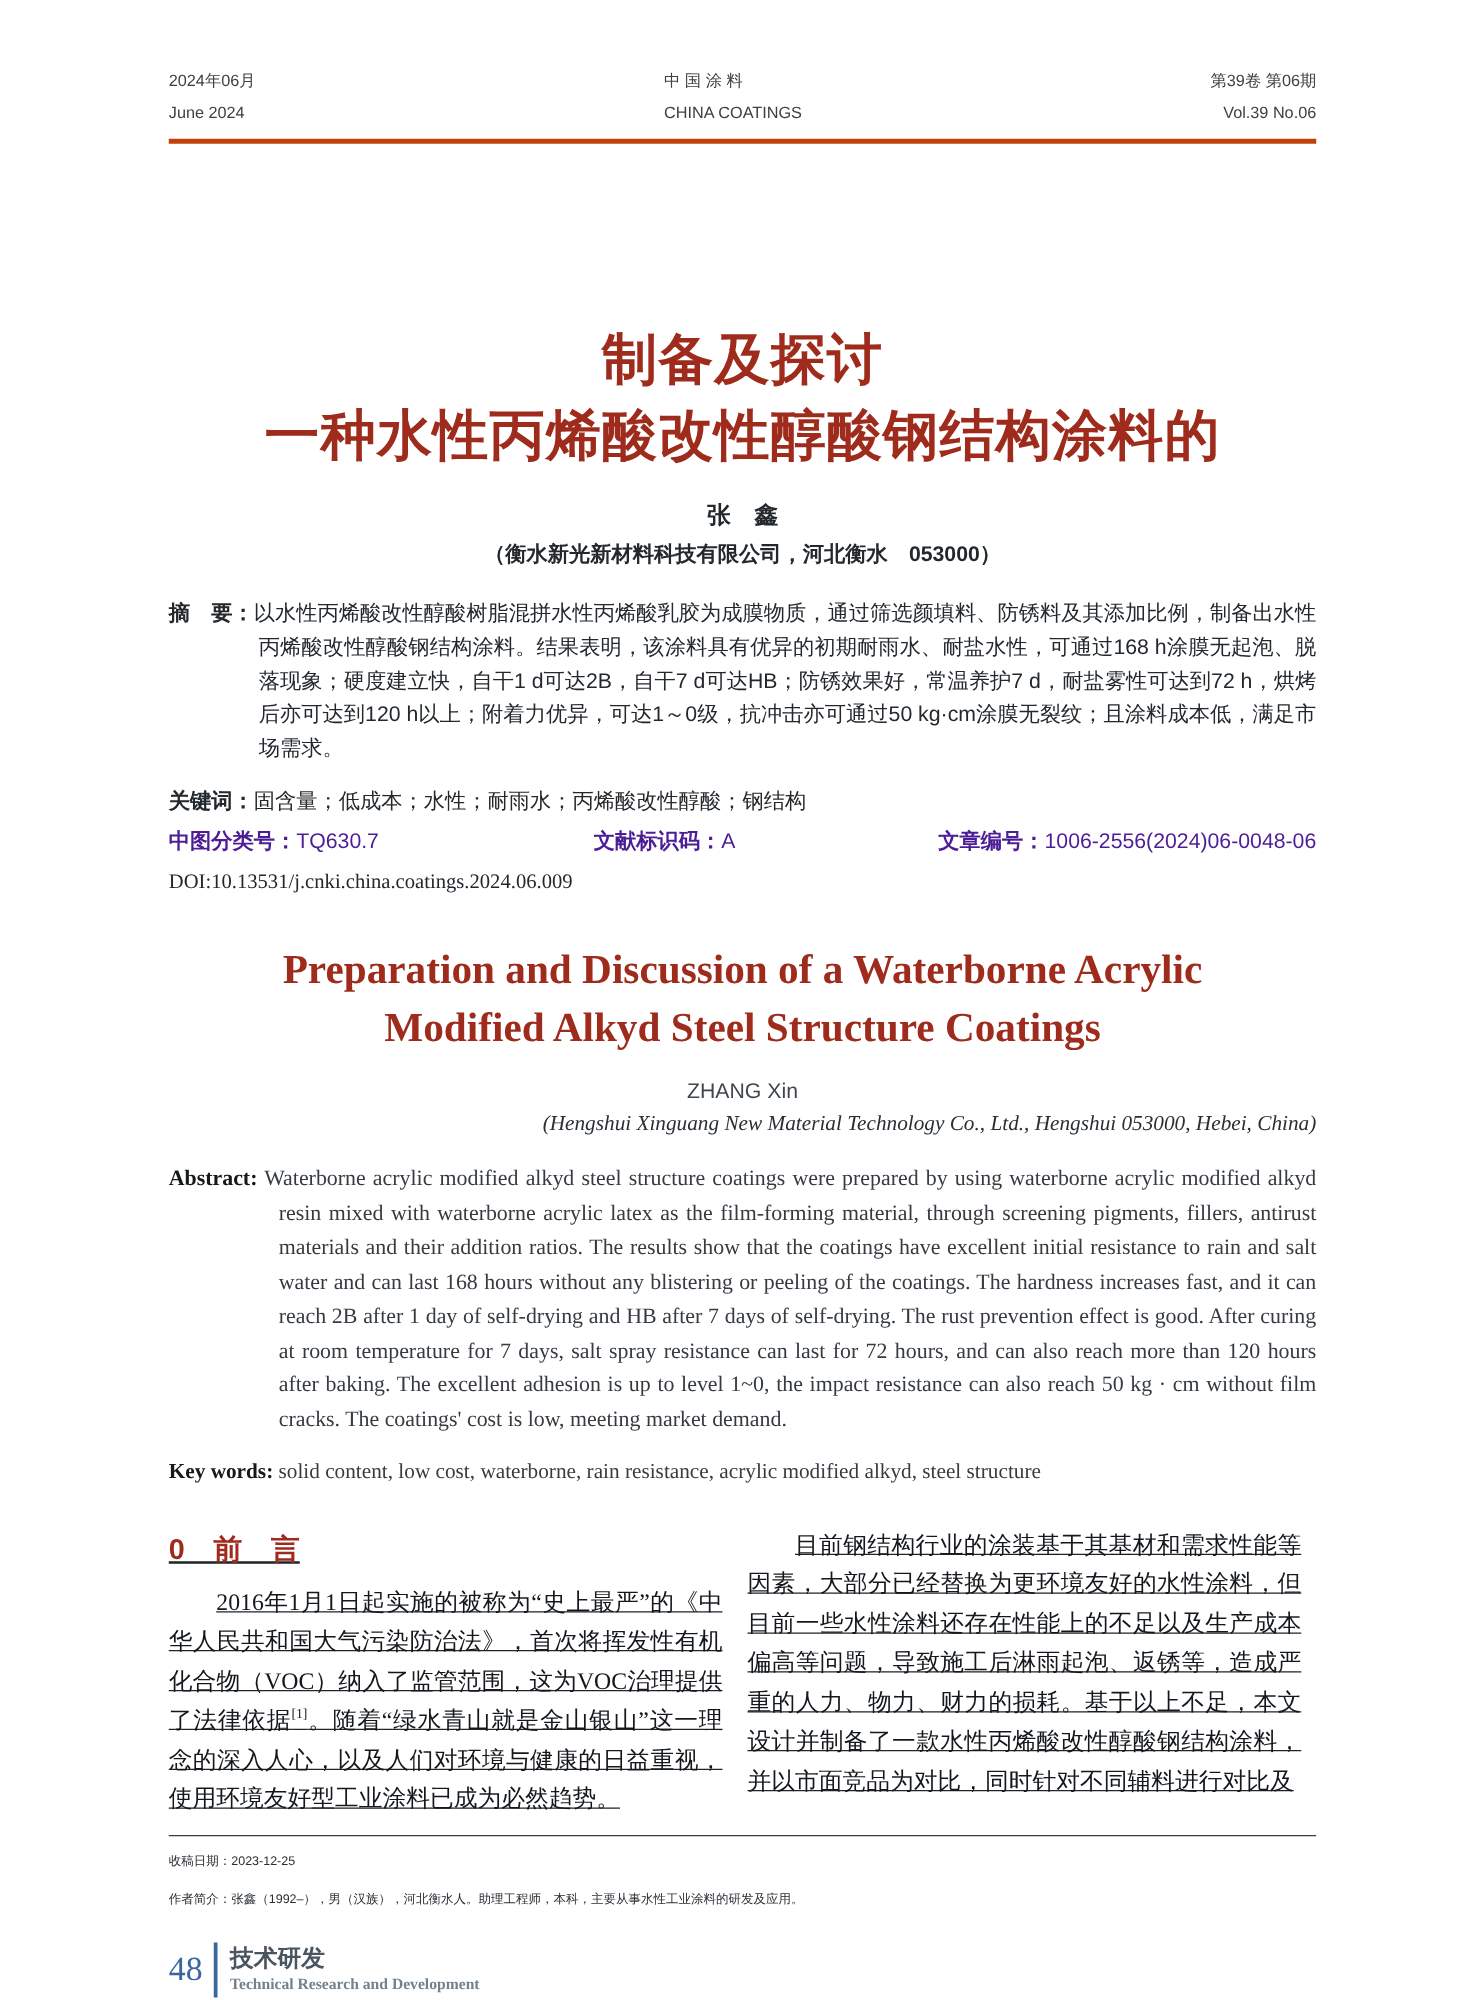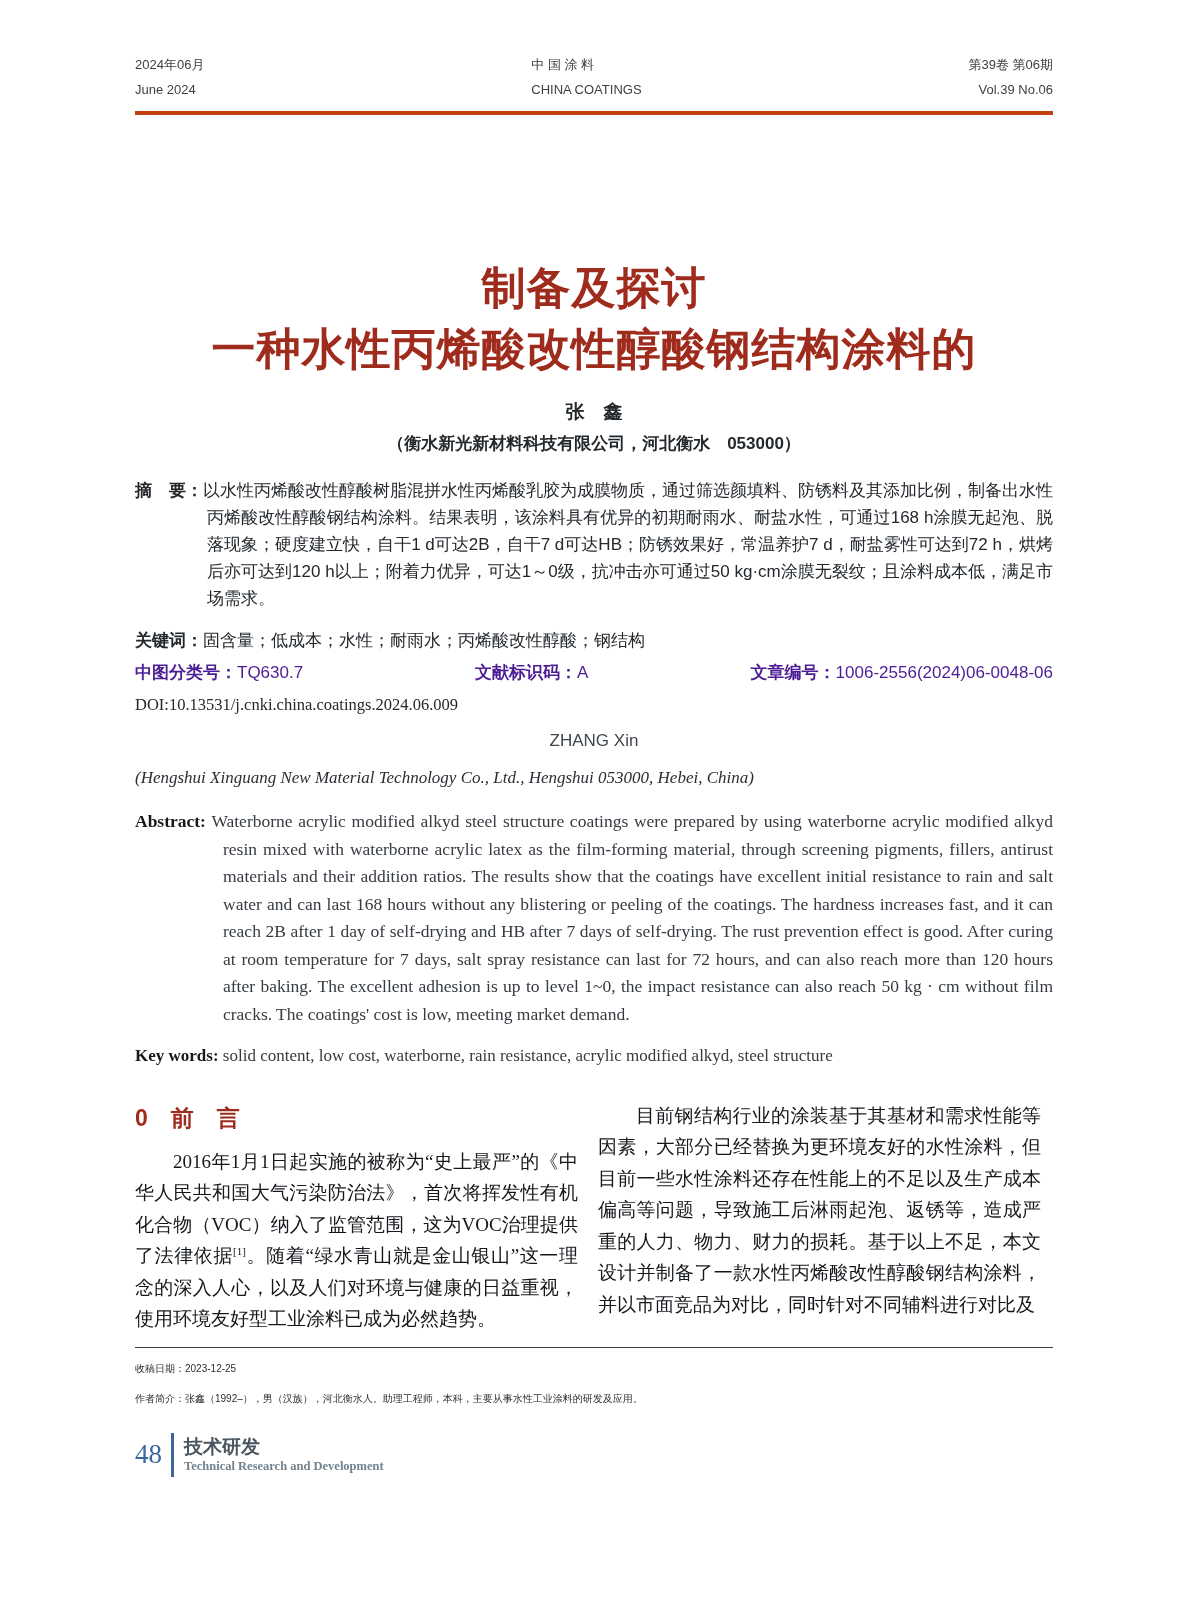--- a/index.html
+++ b/index.html
@@ -33,32 +33,32 @@
   .meta-row .m1{position:absolute;left:0;}
   .meta-row .m2{position:absolute;left:340px;}
   .meta-row .m3{position:absolute;right:0;}
   .meta-row .lbl{font-weight:bold;}
   .doi{margin-top:8px;font-family:"Liberation Serif",serif;font-size:16.5px;color:#23282d;}
 
   
   .title-en{margin-top:38px;text-align:center;font-family:"Liberation Serif",serif;
     font-weight:bold;font-size:33px;line-height:47px;color:#9e2b1c;}
   .author-en{margin-top:16px;text-align:center;font-size:17px;color:#3f464c;}
-  .affil-en{margin-top:17px;text-align:left;font-family:"Liberation Serif",serif;
+  .affil-en{margin-top:6px;text-align:right;font-family:"Liberation Serif",serif;
     font-style:italic;font-size:17px;color:#2a2f34;}
 
   
   .abs-en{margin-top:20px;font-family:"Liberation Serif",serif;font-size:17.5px;
     line-height:27.5px;text-align:justify;padding-left:88px;text-indent:-88px;color:#353b41;}
   .abs-en .lbl{font-weight:bold;font-family:"Liberation Serif",serif;color:#16191c;}
   .kw-en{margin-top:6px;font-family:"Liberation Serif",serif;font-size:17px;color:#353b41;}
   .kw-en .lbl{font-weight:bold;color:#16191c;}
 
   
-  .body-cols{margin-top:34px;display:flex;gap:20px;}
+  .body-cols{margin-top:34px;display:flex;gap:20px;text-decoration:underline;}
   .col{width:443px;font-family:"Liberation Serif",serif;font-size:19px;
     line-height:31.5px;text-align:justify;color:#14181c;}
   .sec-heading{font-family:"Liberation Sans",sans-serif;font-weight:bold;
     color:#9e2b1c;font-size:23px;line-height:28px;margin:4px 0 14px 0;}
   .para{text-indent:2em;}
   sup.ref{font-size:11px;vertical-align:super;line-height:0;}
 
   
   .footnote-rule{margin-top:12px;border-top:1.5px solid #3a3f44;}
   .footnotes{padding-top:9px;font-size:10px;line-height:24px;color:#2a2f34;}
@@ -104,20 +104,24 @@
   <div class="kw-zh"><span class="lbl">关键词：</span><span>固含量；低成本；水性；耐雨水；丙烯酸改性醇酸；钢结构</span></div>
 
   <div class="meta-row">
     <span class="m1"><span class="lbl">中图分类号：</span><span>TQ630.7</span></span>
     <span class="m2"><span class="lbl">文献标识码：</span><span>A</span></span>
     <span class="m3"><span class="lbl">文章编号：</span><span>1006-2556(2024)06-0048-06</span></span>
   </div>
 
   <div class="doi">DOI:10.13531/j.cnki.china.coatings.2024.06.009</div>
 
+  <div class="title-en">
+    <div>Preparation and Discussion of a Waterborne Acrylic</div>
+    <div>Modified Alkyd Steel Structure Coatings</div>
+  </div>
 
   <div class="author-en">ZHANG Xin</div>
   <div class="affil-en">(Hengshui Xinguang New Material Technology Co., Ltd., Hengshui 053000, Hebei, China)</div>
 
   <p class="abs-en"><span class="lbl">Abstract:</span> <span>Waterborne acrylic modified alkyd steel structure coatings were prepared by using waterborne acrylic modified alkyd resin mixed with waterborne acrylic latex as the film-forming material, through screening pigments, fillers, antirust materials and their addition ratios. The results show that the coatings have excellent initial resistance to rain and salt water and can last 168 hours without any blistering or peeling of the coatings. The hardness increases fast, and it can reach 2B after 1 day of self-drying and HB after 7 days of self-drying. The rust prevention effect is good. After curing at room temperature for 7 days, salt spray resistance can last for 72 hours, and can also reach more than 120 hours after baking. The excellent adhesion is up to level 1~0, the impact resistance can also reach 50 kg · cm without film cracks. The coatings' cost is low, meeting market demand.</span></p>
 
   <div class="kw-en"><span class="lbl">Key words:</span> <span>solid content, low cost, waterborne, rain resistance, acrylic modified alkyd, steel structure</span></div>
 
   <div class="body-cols">
     <div class="col">

